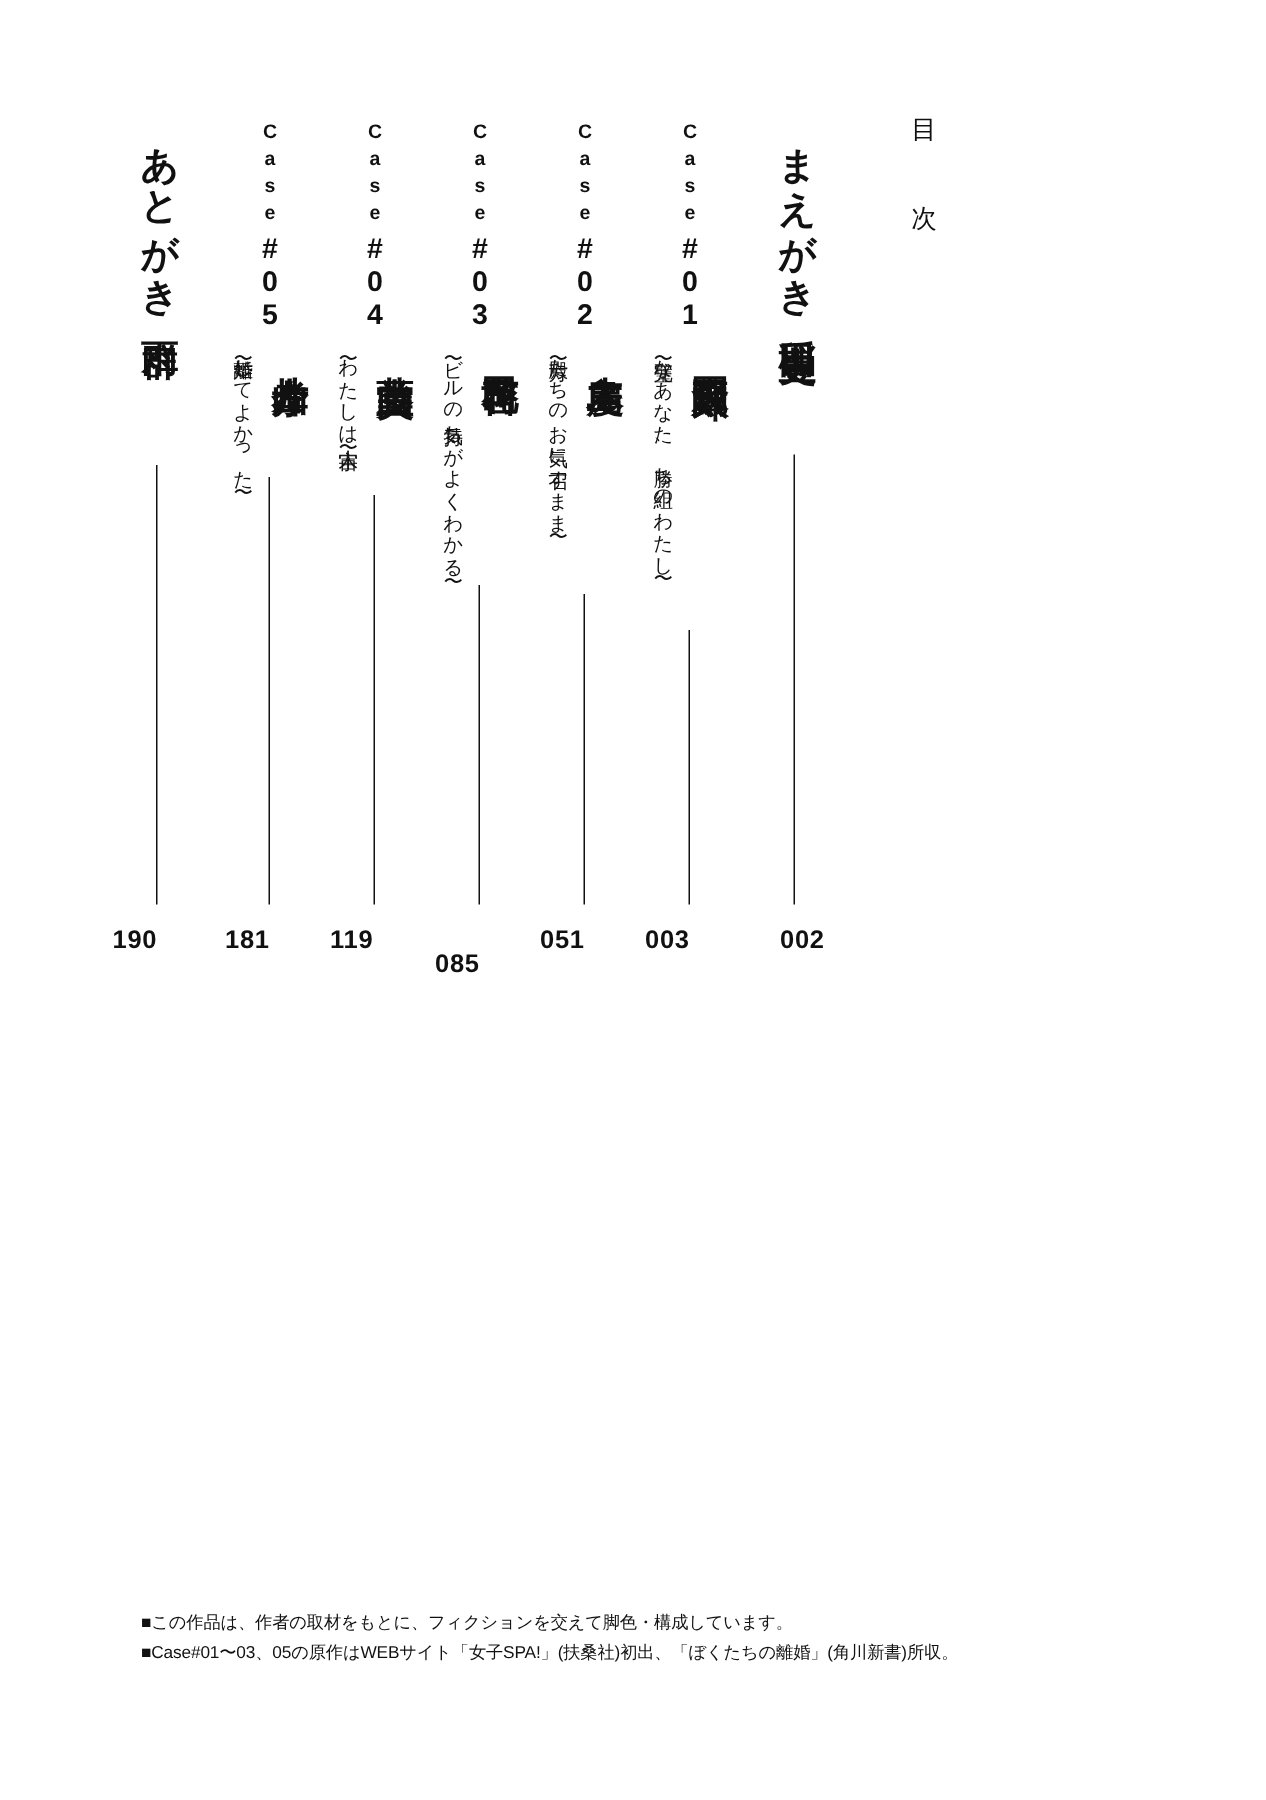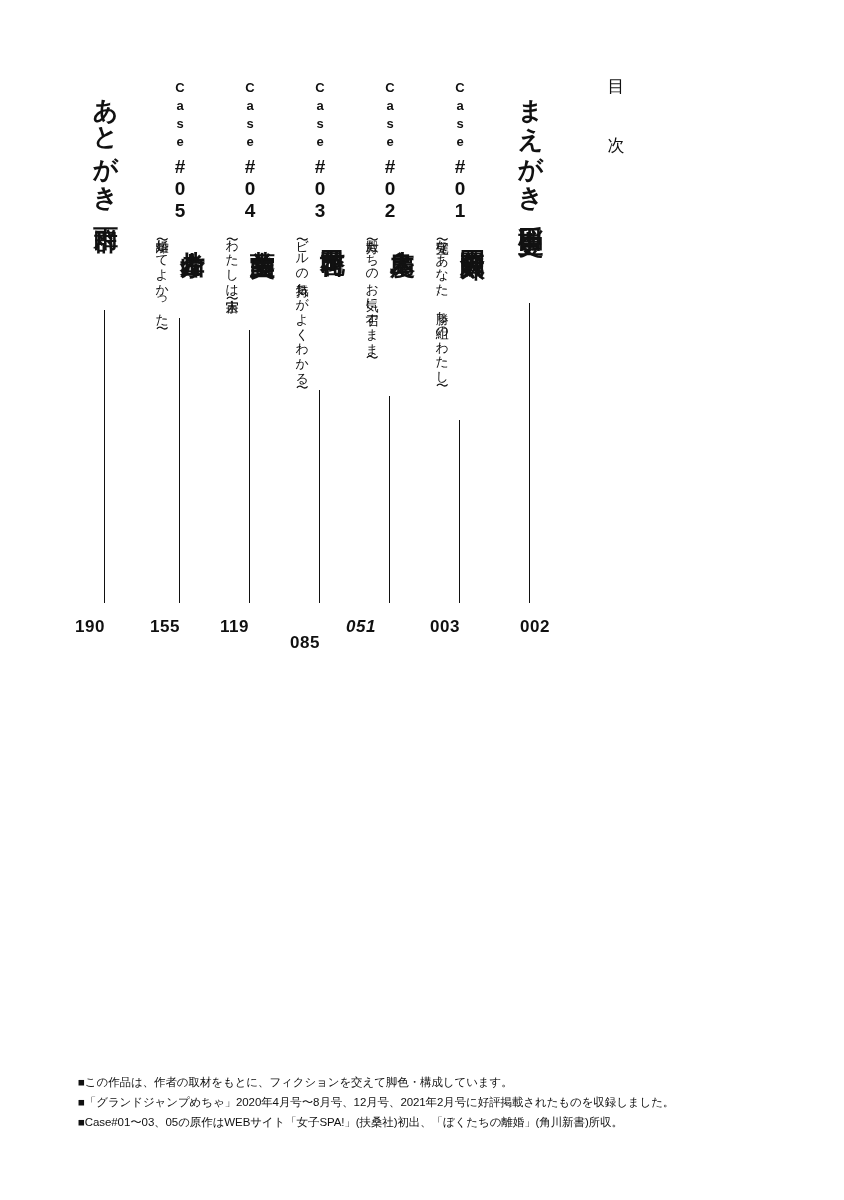--- a/index.html
+++ b/index.html
@@ -116,21 +116,21 @@
     font-size: 17px;
     font-weight: 700;
     letter-spacing: 0.5px;
     width: 60px;
     top: 617px;
   }
 
   
   #footnotes {
     position: absolute;
-    left: 78px;
+    left: 94px;
     top: 1073px;
     font-family: "Liberation Sans", sans-serif;
     font-size: 11.5px;
     line-height: 1.72;
     color: #111;
     letter-spacing: -0.1px;
   }
   #footnotes .fn {
     white-space: nowrap;
   }
@@ -172,21 +172,21 @@
 
   <div class="col" style="left: 360px;">
     <div class="case-label">Case</div>
     <div class="case-num">#02</div>
     <div class="stack" style="margin-top:8px;">
       <div class="vtext heading">木島慶</div>
       <div class="vtext sub">〜殿方たちのお気に召すまま〜</div>
     </div>
   </div>
   <div class="rule" style="left: 389px; top: 396px; height: 207px;"></div>
-  <div class="pagenum" style="left: 346px; font-style: italic;">051</div>
+  <div class="pagenum" style="left: 360px;">051</div>
 
   <div class="col" style="left: 290px;">
     <div class="case-label">Case</div>
     <div class="case-num">#03</div>
     <div class="stack" style="margin-top:8px;">
       <div class="vtext heading">花田啓司</div>
       <div class="vtext sub">〜ビルの気持ちがよくわかる〜</div>
     </div>
   </div>
   <div class="rule" style="left: 319px; top: 390px; height: 213px;"></div>
@@ -205,32 +205,31 @@
 
   <div class="col" style="left: 150px;">
     <div class="case-label">Case</div>
     <div class="case-num">#05</div>
     <div class="stack" style="margin-top:8px;">
       <div class="vtext heading">片山孝介</div>
       <div class="vtext sub">〜離婚してよかった〜</div>
     </div>
   </div>
   <div class="rule" style="left: 179px; top: 318px; height: 285px;"></div>
-  <div class="pagenum" style="left: 150px;">155</div>
+  <div class="pagenum" style="left: 150px;">181</div>
 
   <div class="col" style="left: 75px;">
     <div class="stack">
       <div class="vtext heading">あとがき</div>
     </div>
     <div class="stack" style="margin-top:10px;">
       <div class="vtext author">雨群</div>
     </div>
   </div>
   <div class="rule" style="left: 104px; top: 310px; height: 293px;"></div>
   <div class="pagenum" style="left: 75px;">190</div>
 
 </div>
 
 <div id="footnotes">
   <div class="fn">■この作品は、作者の取材をもとに、フィクションを交えて脚色・構成しています。</div>
-  <div class="fn">■「グランドジャンプめちゃ」2020年4月号〜8月号、12月号、2021年2月号に好評掲載されたものを収録しました。</div>
   <div class="fn">■Case#01〜03、05の原作はWEBサイト「女子SPA!」(扶桑社)初出、「ぼくたちの離婚」(角川新書)所収。</div>
 </div>
 
 </body></html>

